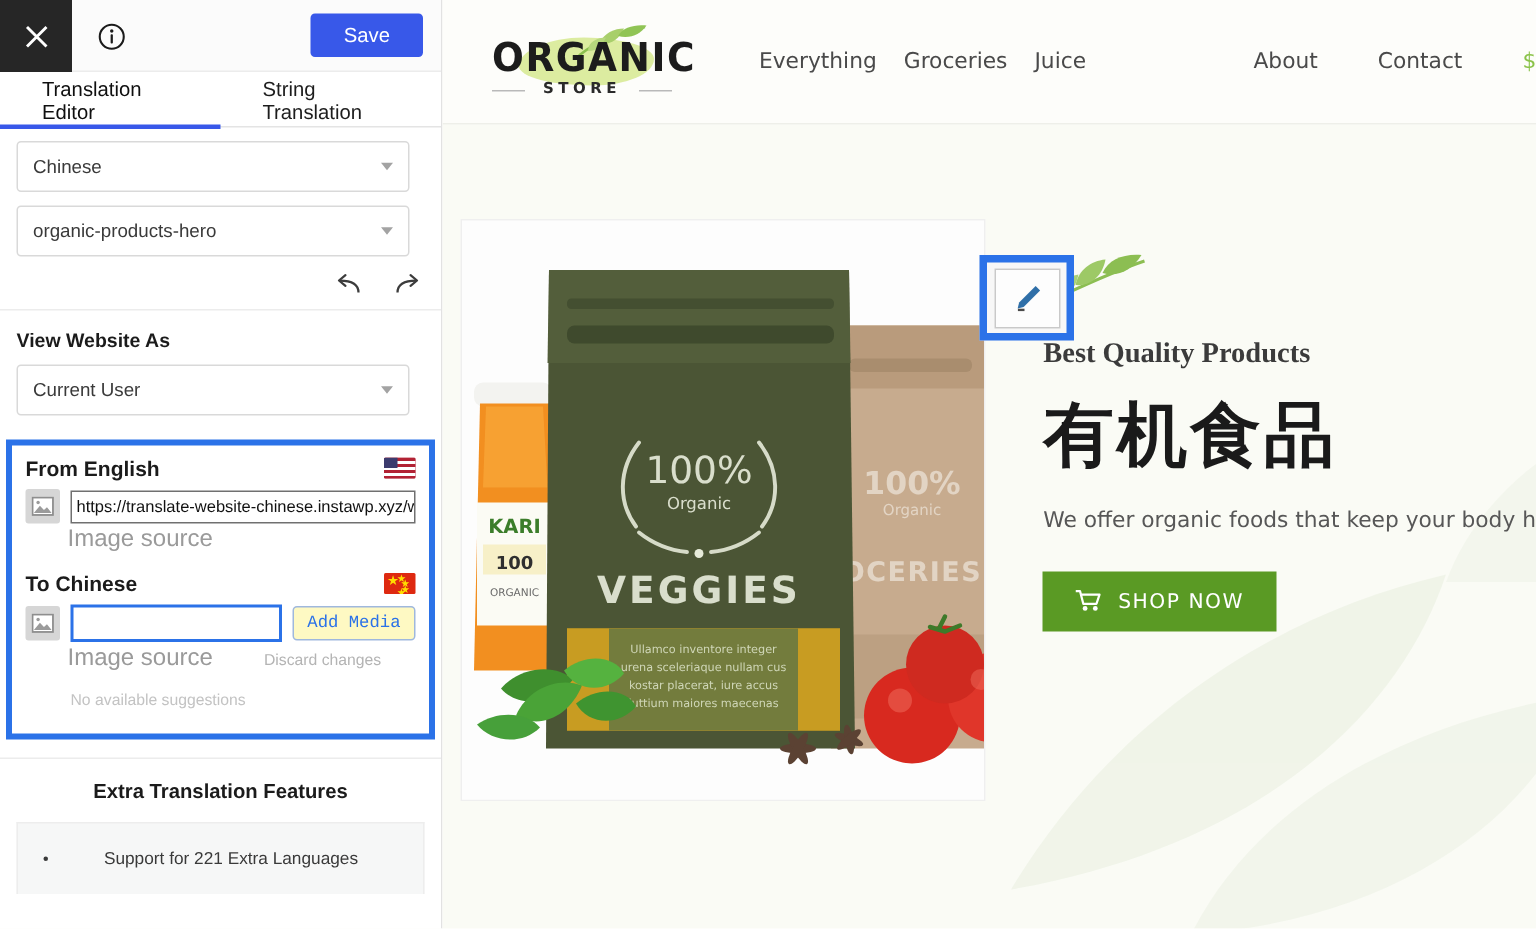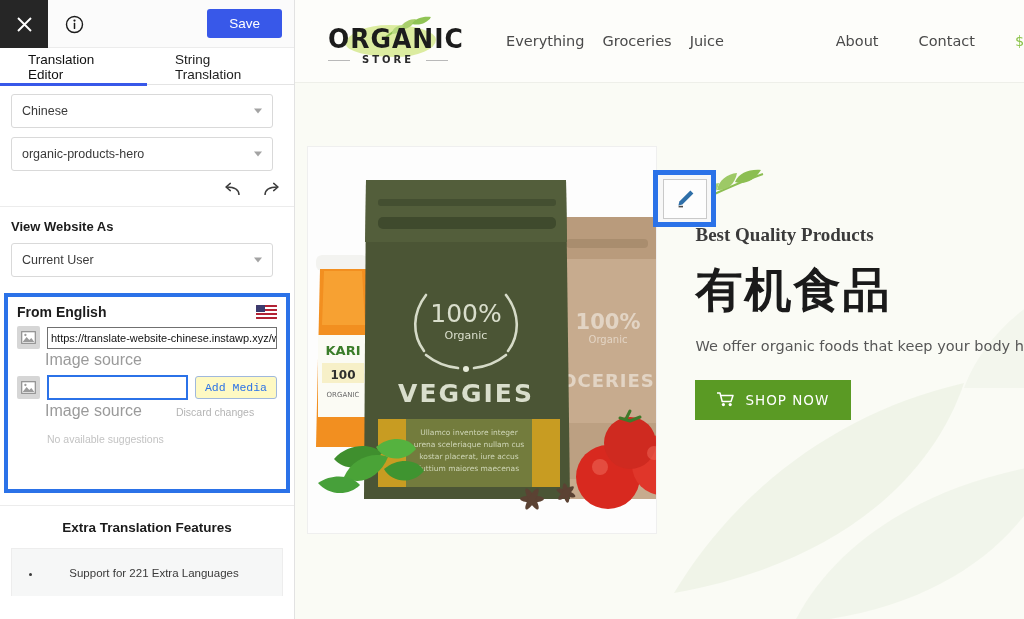--- a/index.html
+++ b/index.html
@@ -303,20 +303,30 @@
               <circle cx="4.4" cy="4" r="1.15" fill="#9b9b9b"></circle>
               <path d="M1.6 11 L5.6 6.1 L8.3 9 L10.3 7.1 L13.4 11 Z" fill="#9b9b9b"></path>
             </svg>
           </span>
           <div class="txt-input src">
             <span>https://translate-website-chinese.instawp.xyz/w</span>
           </div>
         </div>
         <div class="sub-label">Image source</div>
 
+        <div class="row-head" style="margin-top:12px;">
+          <div class="row-head-label">To Chinese</div>
+          <span class="flag flag-cn">
+            <span class="star" style="left:2px; top:2px; font-size:9px;">★</span>
+            <span class="star" style="left:8.5px; top:1px;">★</span>
+            <span class="star" style="left:11px; top:4px;">★</span>
+            <span class="star" style="left:11px; top:7.5px;">★</span>
+            <span class="star" style="left:8.5px; top:10px;">★</span>
+          </span>
+        </div>
 
         <div class="media-row">
           <span class="img-ph">
             <svg width="15" height="13" viewBox="0 0 15 13">
               <rect x="0.7" y="0.7" width="13.6" height="11.6" fill="#ffffff" stroke="#8e8e8e" stroke-width="1.2"></rect>
               <circle cx="4.4" cy="4" r="1.15" fill="#9b9b9b"></circle>
               <path d="M1.6 11 L5.6 6.1 L8.3 9 L10.3 7.1 L13.4 11 Z" fill="#9b9b9b"></path>
             </svg>
           </span>
           <div class="txt-input dst" title="">

